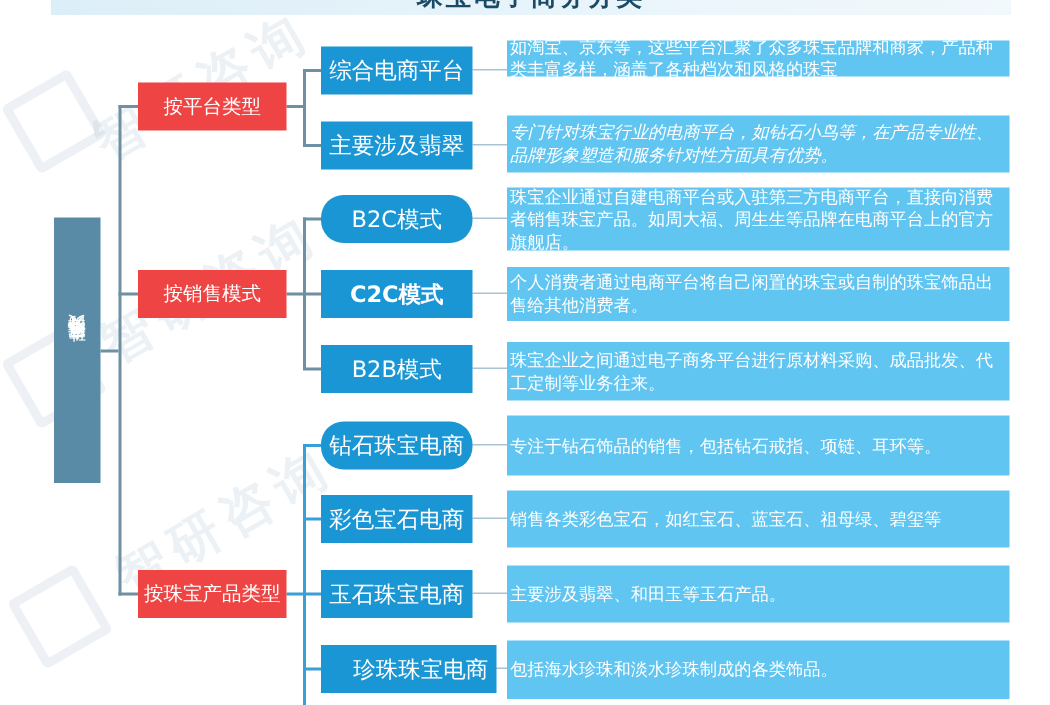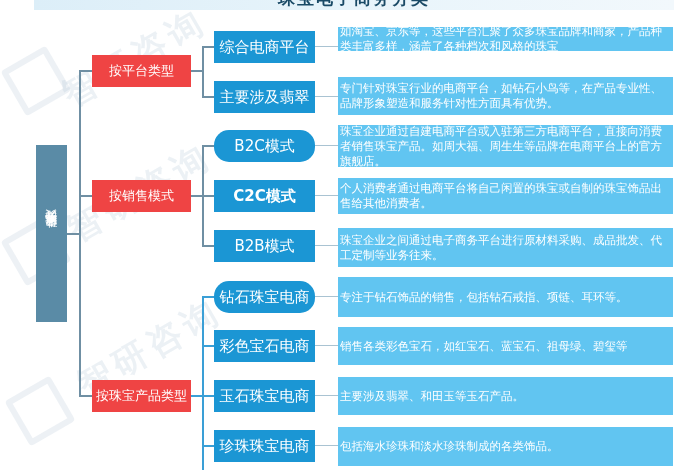--- a/index.html
+++ b/index.html
@@ -133,28 +133,28 @@
   </div>
 <div class="l2" style="top:281px;border-radius:15px;">
     <span>钻石珠宝电商</span>
   </div>
 <div class="l2" style="top:330px;">
     <span>彩色宝石电商</span>
   </div>
 <div class="l2" style="top:380px;">
     <span>玉石珠宝电商</span>
   </div>
-<div class="l2" style="top:430px;">
+<div class="l2" style="top:430px;padding-left:16px;">
     <span>珍珠珠宝电商</span>
   </div>
 
 <div class="desc" style="top:27px;height:24px;">
     <span>如淘宝、京东等，这些平台汇聚了众多珠宝品牌和商家，产品种类丰富多样，涵盖了各种档次和风格的珠宝</span>
   </div>
-<div class="desc" style="top:77px;height:38px;">
+<div class="desc" style="top:77px;height:38px;font-style:italic;">
     <span>专门针对珠宝行业的电商平台，如钻石小鸟等，在产品专业性、品牌形象塑造和服务针对性方面具有优势。</span>
   </div>
 <div class="desc" style="top:125px;height:42px;">
     <span>珠宝企业通过自建电商平台或入驻第三方电商平台，直接向消费者销售珠宝产品。如周大福、周生生等品牌在电商平台上的官方旗舰店。</span>
   </div>
 <div class="desc" style="top:178px;height:36px;">
     <span>个人消费者通过电商平台将自己闲置的珠宝或自制的珠宝饰品出售给其他消费者。</span>
   </div>
 <div class="desc" style="top:228px;height:39px;">
     <span>珠宝企业之间通过电子商务平台进行原材料采购、成品批发、代工定制等业务往来。</span>

